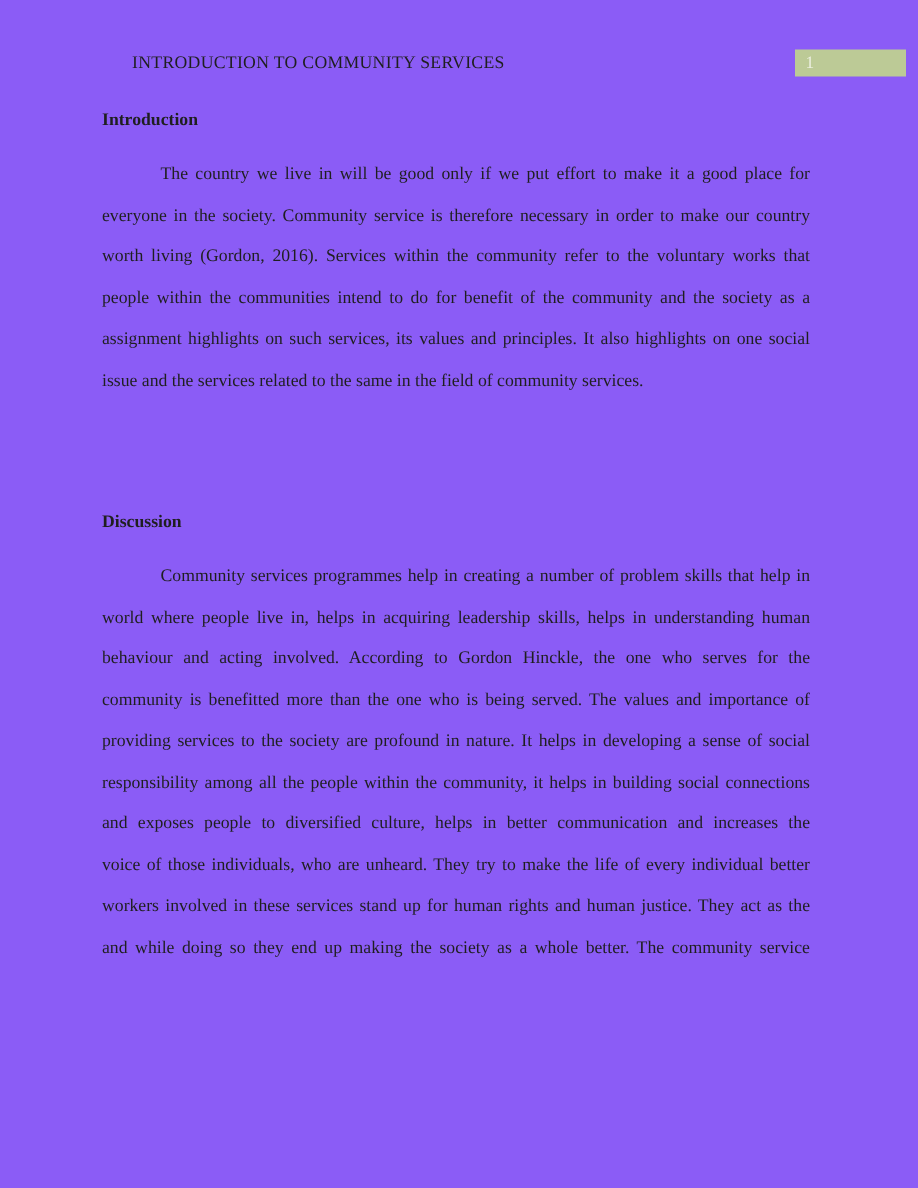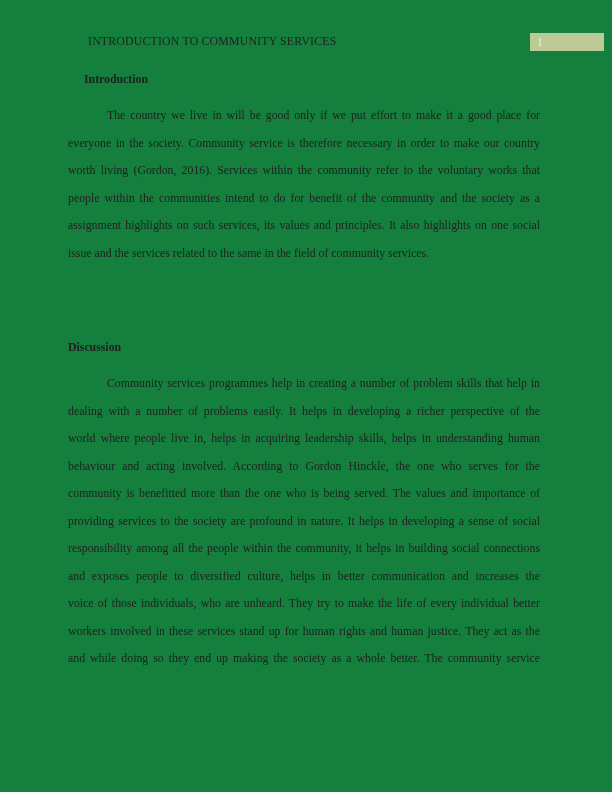--- a/index.html
+++ b/index.html
@@ -1,20 +1,20 @@
 <!DOCTYPE html>
 <html><head>
 <meta charset="utf-8">
 <style>
   html, body { margin: 0; padding: 0; background: #ffffff; }
   .page {
     position: relative;
     width: 612px;
     height: 792px;
-    background: #15803d;
+    background: #8b5cf6;
     font-family: "Liberation Serif", "DejaVu Serif", serif;
     color: #1f1f1f;
     overflow: hidden;
   }
   .running-head {
     position: absolute;
     left: 88px;
     top: 34px;
     font-size: 11.8px;
     line-height: 15px;
@@ -36,21 +36,21 @@
     line-height: 16px;
   }
   .heading {
     position: absolute;
     left: 68px;
     font-size: 11.8px;
     font-weight: bold;
     line-height: 16px;
     white-space: nowrap;
   }
-  #heading-introduction { top: 71px; margin-left: 16px; }
+  #heading-introduction { top: 71px; }
   #heading-discussion  { top: 339px; }
   .para {
     position: absolute;
     left: 68px;
     width: 472px;
     font-size: 11.8px;
   }
   #para-introduction { top: 102px; }
   #para-discussion   { top: 370px; }
   .line {
@@ -83,21 +83,20 @@
       <div class="line">worth living (Gordon, 2016). Services within the community refer to the voluntary works that</div>
       <div class="line">people within the communities intend to do for benefit of the community and the society as a</div>
       <div class="line">assignment highlights on such services, its values and principles. It also highlights on one social</div>
       <div class="line left-last">issue and the services related to the same in the field of community services.</div>
     </div>
 
   <div class="heading" id="heading-discussion">Discussion</div>
 
   <div class="para" id="para-discussion">
       <div class="line indent">Community services programmes help in creating a number of problem skills that help in</div>
-      <div class="line">dealing with a number of problems easily. It helps in developing a richer perspective of the</div>
       <div class="line">world where people live in, helps in acquiring leadership skills, helps in understanding human</div>
       <div class="line">behaviour and acting involved. According to Gordon Hinckle, the one who serves for the</div>
       <div class="line">community is benefitted more than the one who is being served. The values and importance of</div>
       <div class="line">providing services to the society are profound in nature. It helps in developing a sense of social</div>
       <div class="line">responsibility among all the people within the community, it helps in building social connections</div>
       <div class="line">and exposes people to diversified culture, helps in better communication and increases the</div>
       <div class="line">voice of those individuals, who are unheard. They try to make the life of every individual better</div>
       <div class="line">workers involved in these services stand up for human rights and human justice. They act as the</div>
       <div class="line">and while doing so they end up making the society as a whole better. The community service</div>
     </div>

